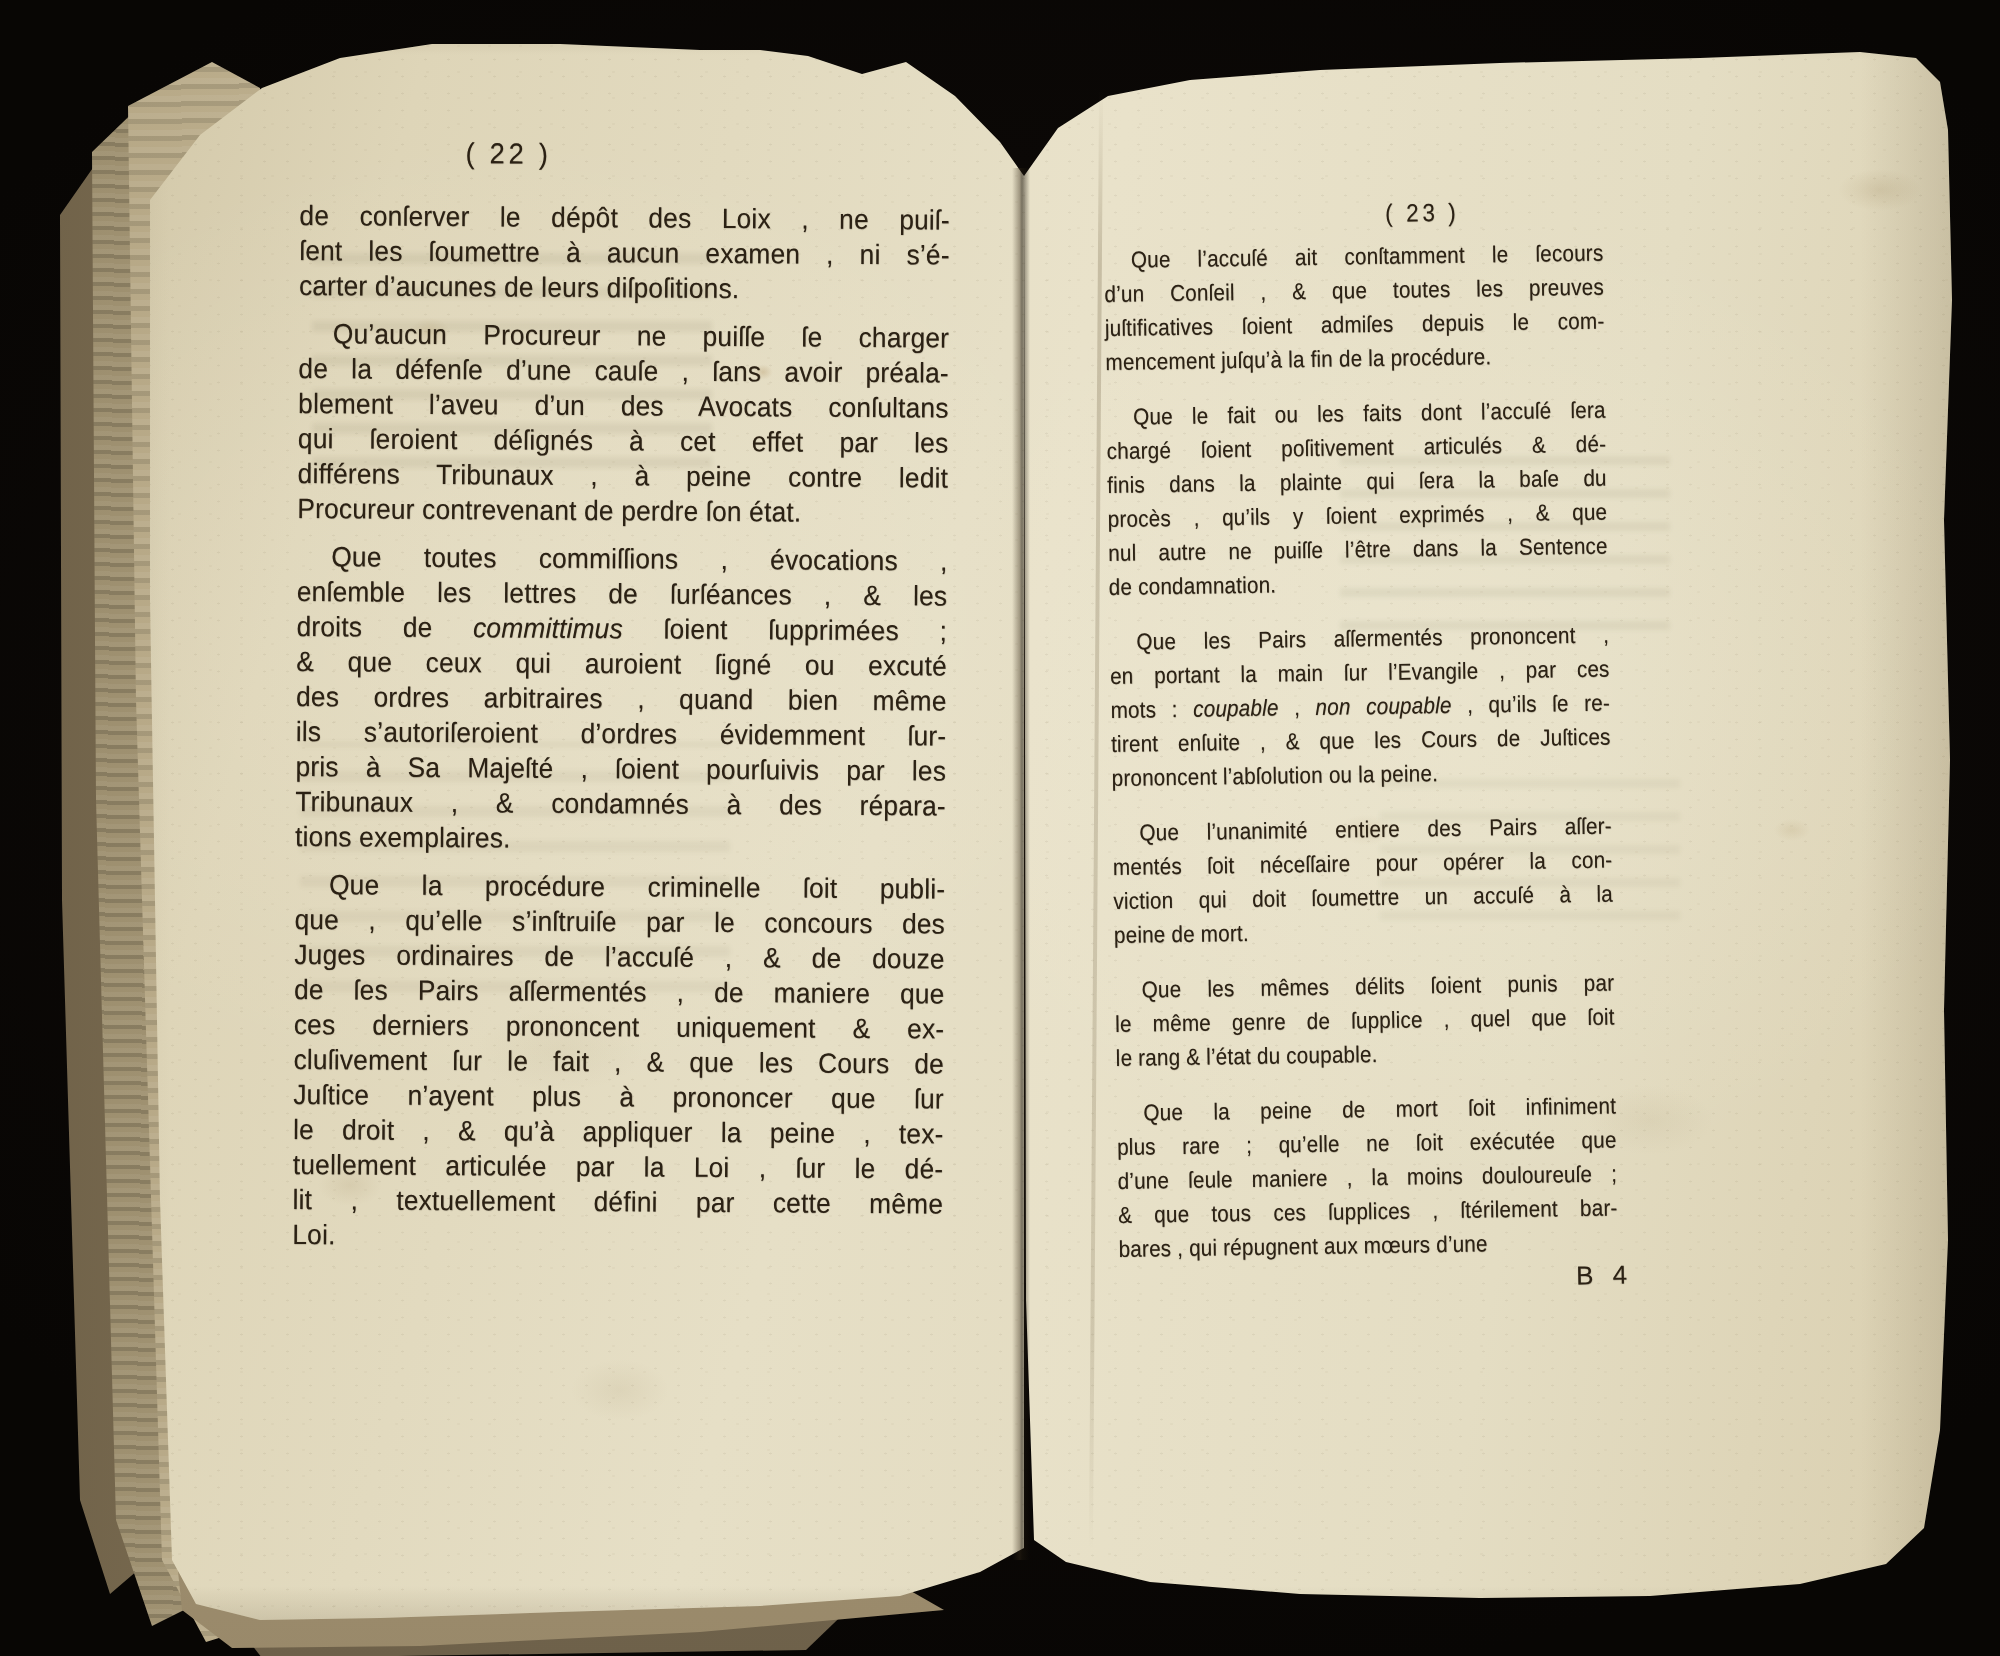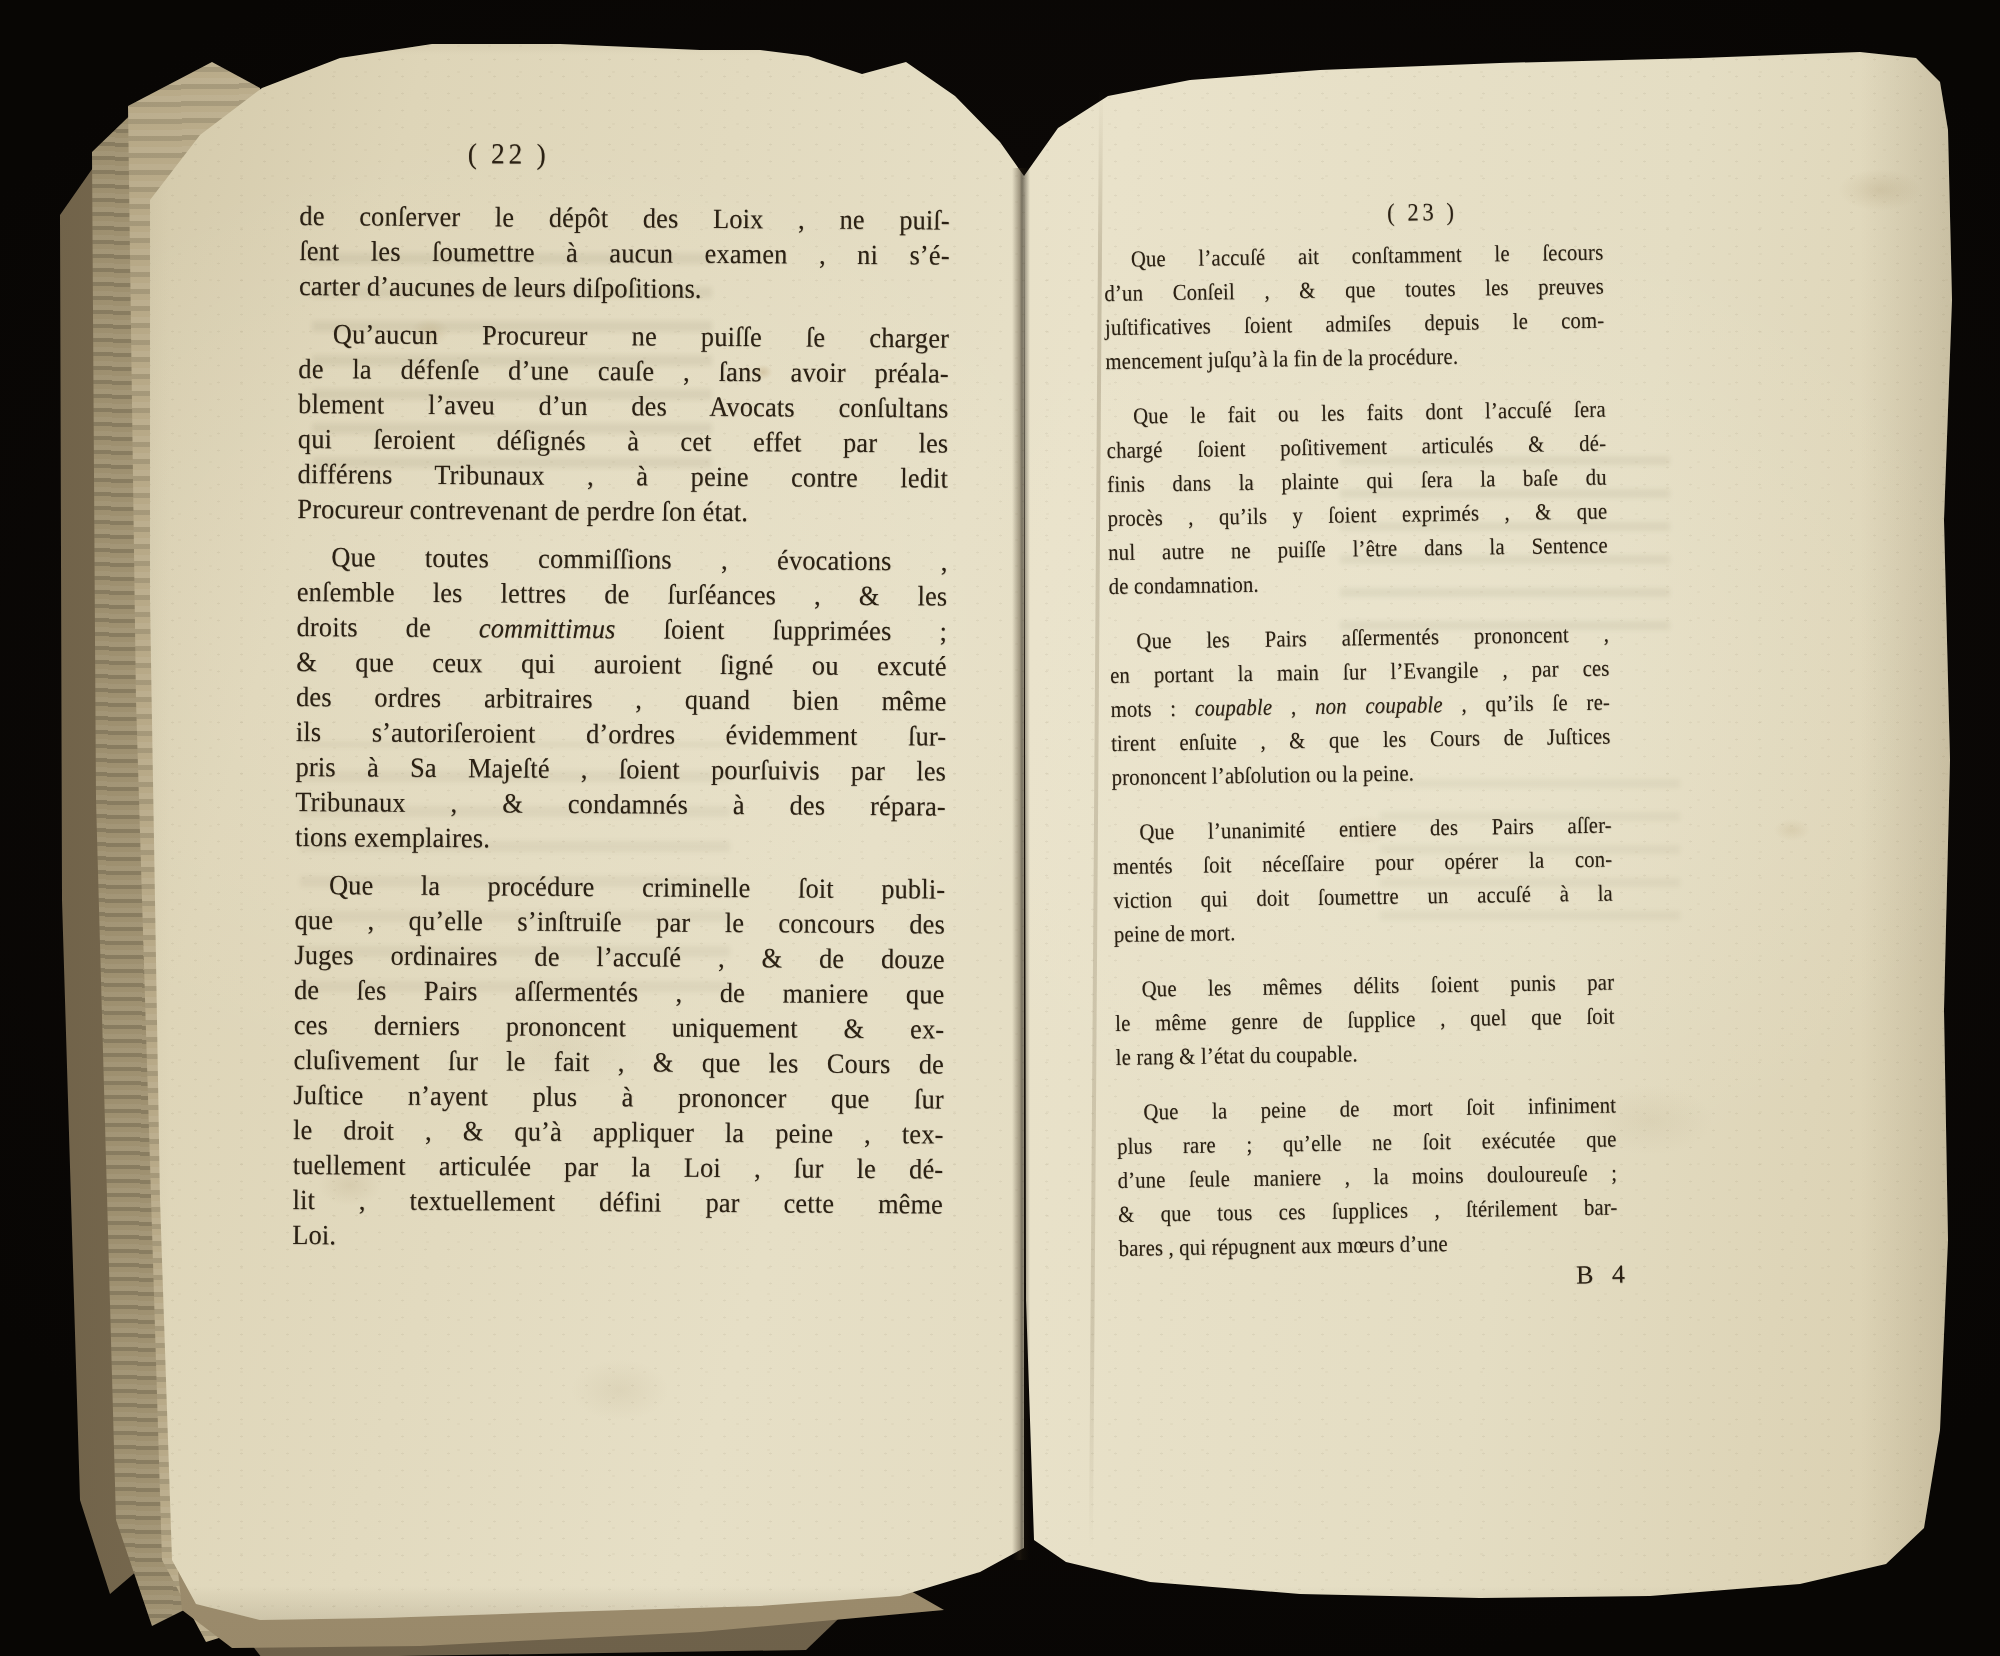--- a/index.html
+++ b/index.html
@@ -1,20 +1,20 @@
 <!DOCTYPE html>
 <html><head>
 <meta charset="utf-8">
 <style>
   html,body{margin:0;padding:0;background:#070503;}
   .scene{
     position:relative;width:2000px;height:1656px;overflow:hidden;
     background:
       radial-gradient(1300px 950px at 52% 46%, #17100a 0%, #0b0806 62%, #080604 100%);
-    font-family:Liberation Serif, serif;
+    font-family:Liberation Sans, sans-serif;
   }
   
   .stack{position:absolute;inset:0;}
   .stack-1{
     clip-path:polygon(60px 215px,104px 152px,132px 192px,126px 700px,136px 1200px,152px 1558px,110px 1594px,80px 1500px,62px 900px);
     background:linear-gradient(to right,#6f6148,#9c8d6e 55%,#877857);
   }
   .stack-2{
     clip-path:polygon(92px 152px,150px 96px,186px 122px,176px 600px,186px 1250px,208px 1598px,152px 1626px,116px 1520px,96px 800px);
     background:

